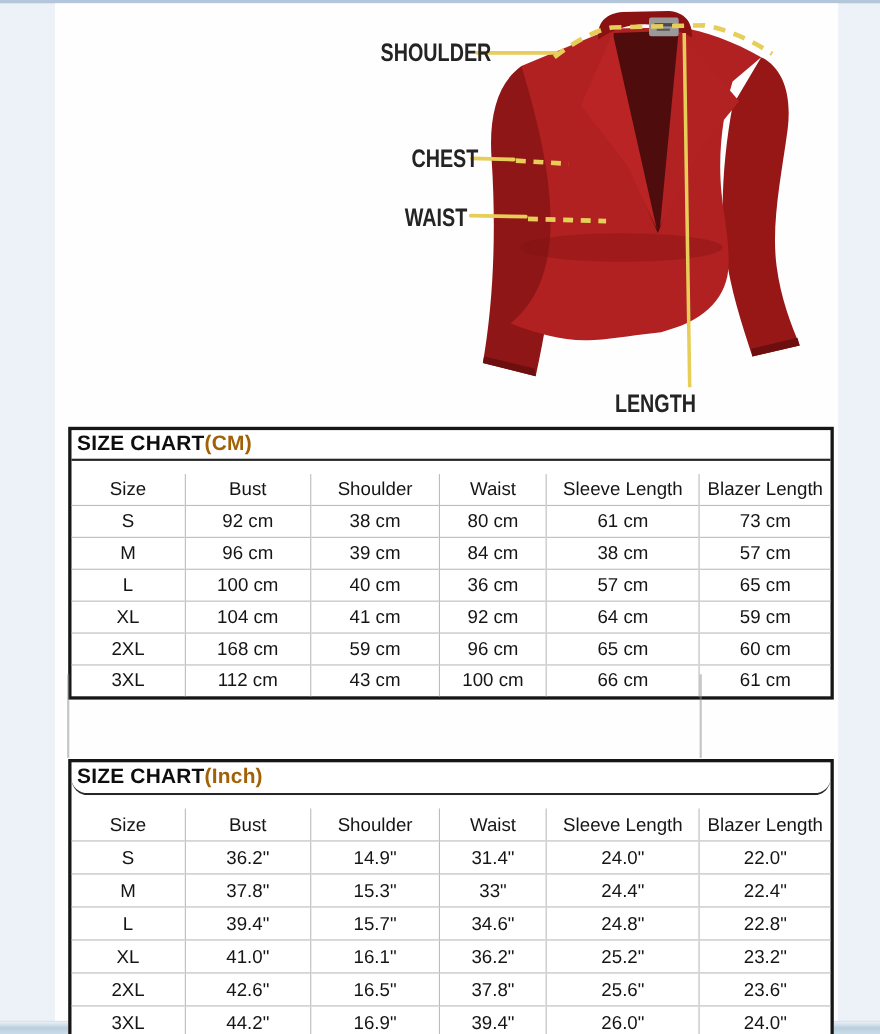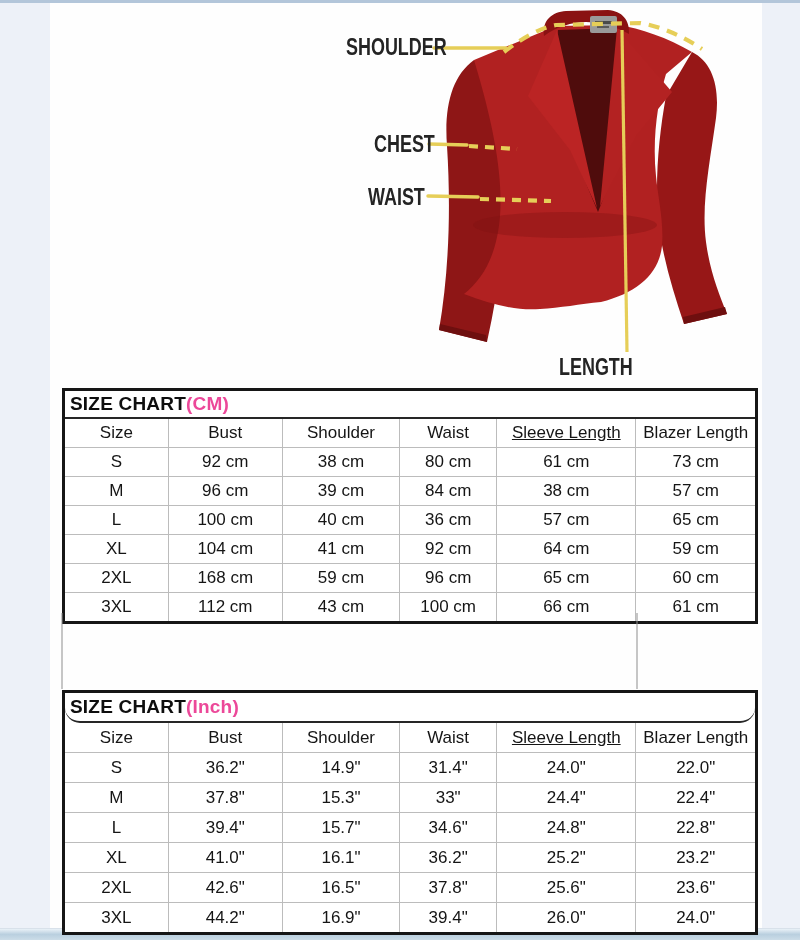--- a/index.html
+++ b/index.html
@@ -22,33 +22,33 @@
   #label-waist{left:368px;top:184px;}
   #label-length{left:559px;top:354px;}
   
   .size-table{position:absolute;left:62px;width:696px;background:#fff;
     border:3px solid #161616;box-sizing:border-box;}
   #cm-table{top:388px;}
   #inch-table{top:690px;}
   .table-title{height:26px;line-height:26px;border-bottom:2px solid #262626;
     font-size:19px;font-weight:700;padding-left:5px;color:#0e0e0e;letter-spacing:.2px;}
   #inch-table .table-title{height:28px;line-height:28px;border-radius:15px;}
-  .table-title .unit{color:#ec4899;}
-  table.size-grid{width:100%;border-collapse:collapse;table-layout:fixed;}
+  .table-title .unit{color:#a16207;}
+  table.size-grid{width:100%;border-collapse:collapse;table-layout:fixed;margin-top:12px;}
   .size-grid th,.size-grid td{height:28px;text-align:center;vertical-align:middle;
     font-size:17px;font-weight:400;color:#151515;padding:0;
     border-left:1px solid #bcbcbc;border-top:1px solid #bcbcbc;}
   #inch-table .size-grid th,#inch-table .size-grid td{height:29px;}
   .size-grid th:first-child,.size-grid td:first-child{border-left:none;}
   .size-grid thead th{border-top:none;}
   .size-grid th:nth-child(1){width:15%;}
   .size-grid th:nth-child(2){width:16.5%;}
   .size-grid th:nth-child(3){width:17%;}
   .size-grid th:nth-child(4){width:14%;}
-  .size-grid th:nth-child(5){width:20.2%;text-decoration:underline;}
+  .size-grid th:nth-child(5){width:20.2%;}
   .size-grid th:nth-child(6){width:17.3%;}
   
   .gap-line{position:absolute;width:2px;height:76px;top:613px;background:#8d8d8d;opacity:.5;}
   #gap-line-left{left:61px;}
   #gap-line-right{left:636px;}
 </style>
 </head>
 <body>
 
 <div class="top-edge"></div>

